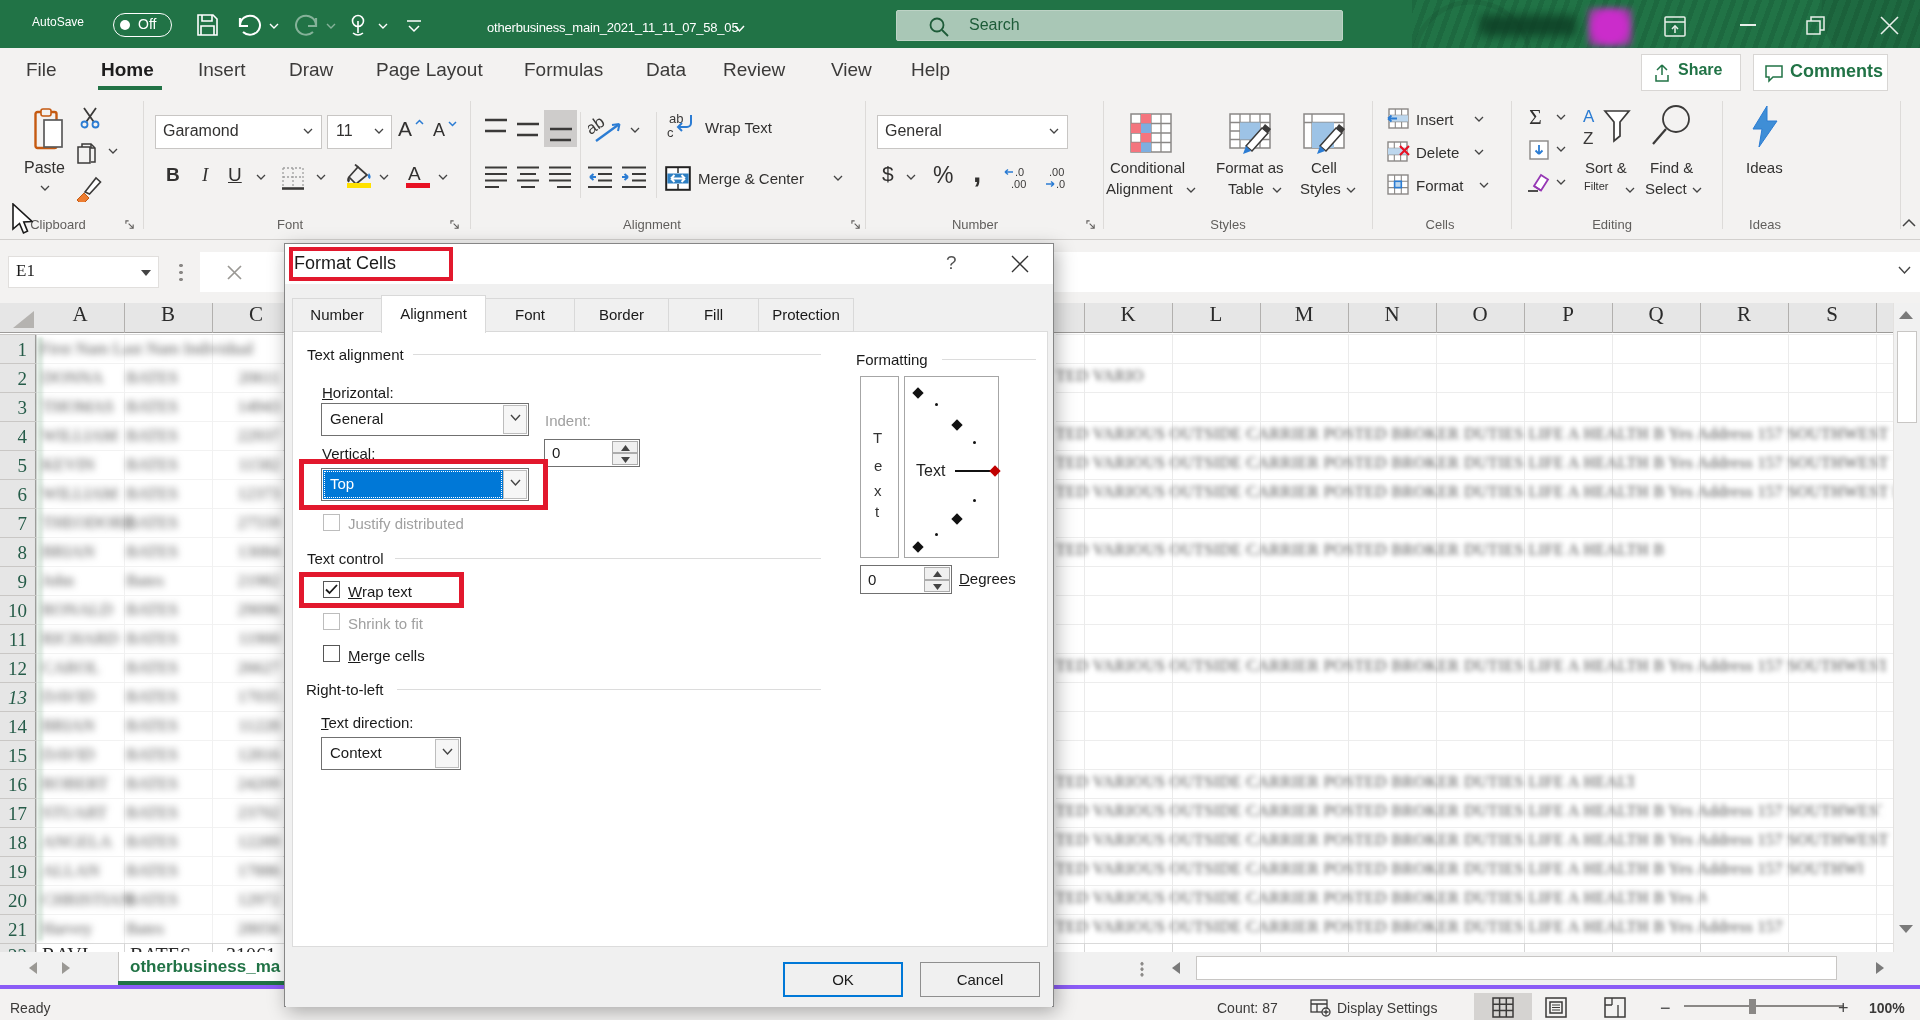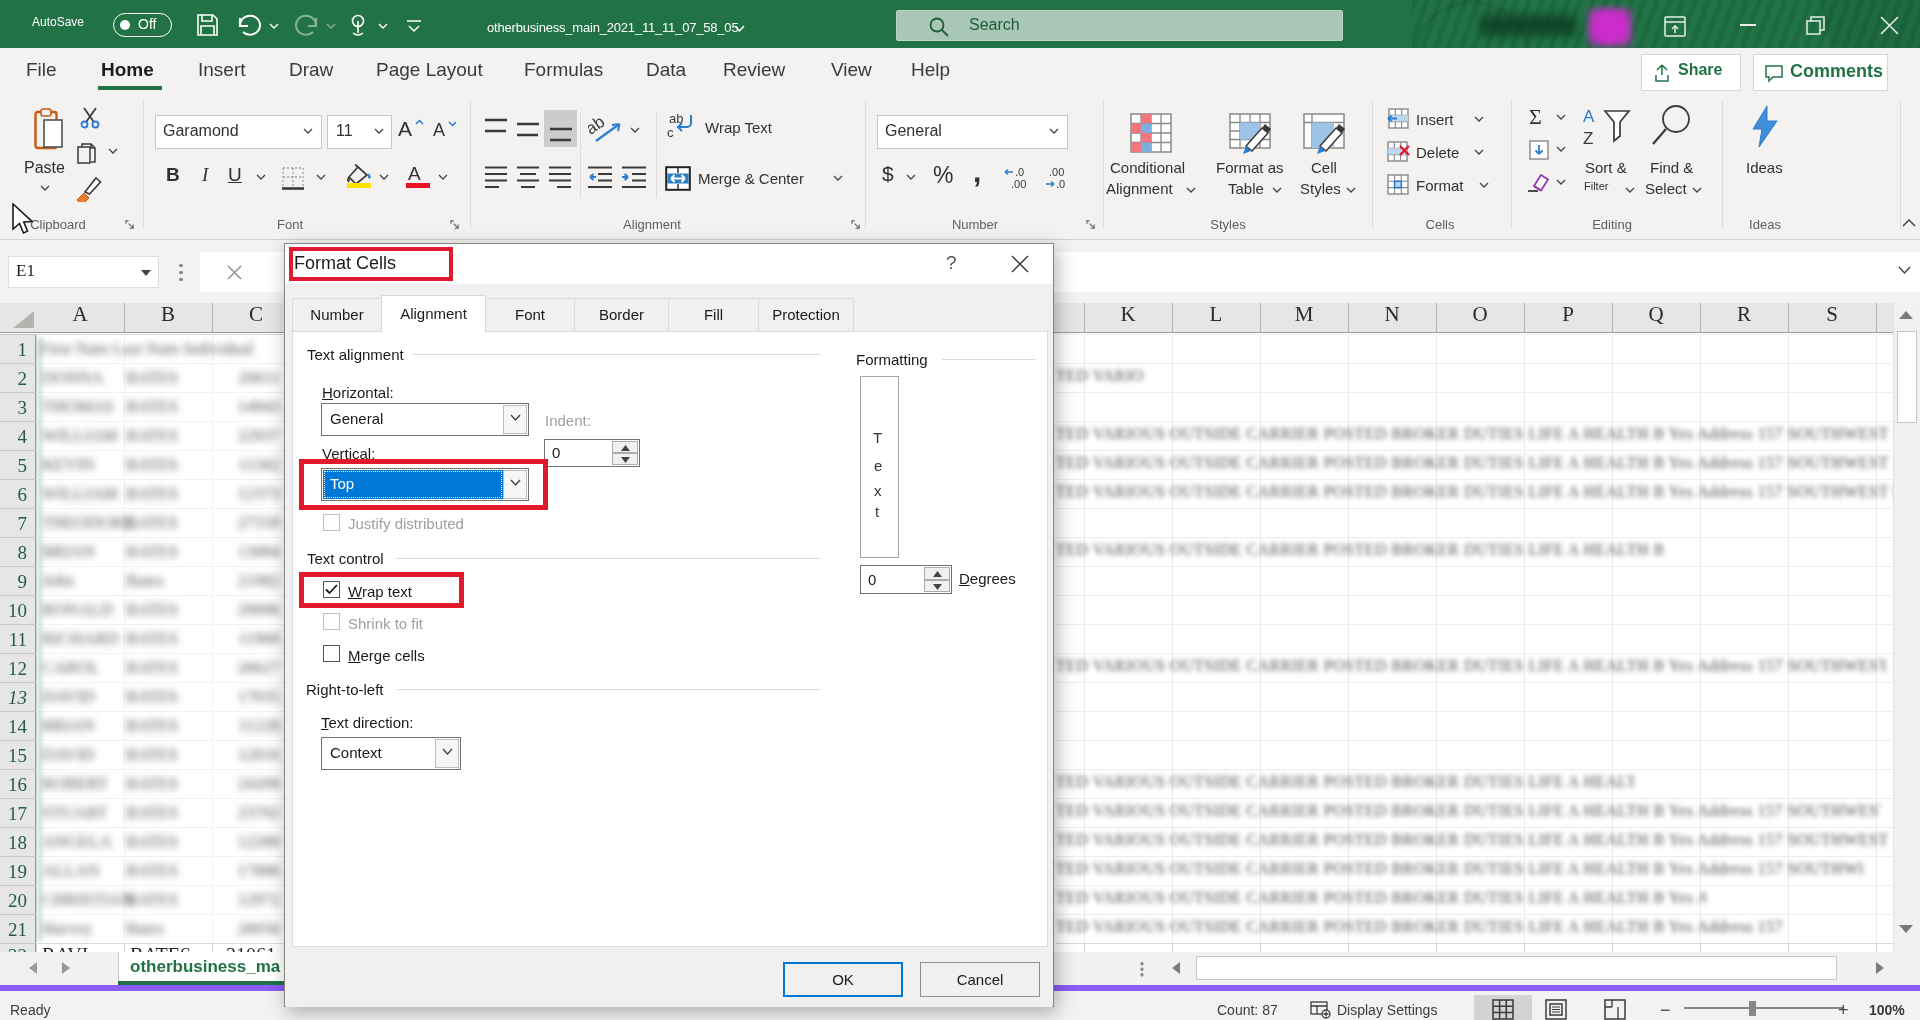--- a/index.html
+++ b/index.html
@@ -29,21 +29,21 @@
   #fbar { left:0; top:241px; width:1920px; height:54px; background:#f3f2f1; }
   
   #sheet { left:0; top:295px; width:1893px; height:657px; background:#fff; }
   .hdrbg { position:absolute; background:#e6e6e6; }
   .colhdr { position:absolute; top:7px; font-family:"Liberation Serif", serif; font-size:21px; color:#2b2b2b; text-align:center; }
   .rowhdr { position:absolute; width:27px; text-align:right; font-family:"Liberation Serif", serif; font-size:19px; color:#265c49; }
   .rline { position:absolute; overflow:hidden; font-family:"Liberation Serif", serif; font-size:16px; color:#4a4a4a; filter:blur(2.8px); white-space:nowrap; letter-spacing:0.5px; }
   .bw { position:absolute; font-family:"Liberation Serif", serif; font-size:17px; color:#555; filter:blur(3.6px); white-space:nowrap; }
   
   #shtabs { left:0; top:952px; width:1920px; height:33px; background:#f1f1f1; }
-  #statusbar { left:0; top:985px; width:1920px; height:35px; background:#f3f2f1; border-top:6px solid #8b5cf6; font-size:14px; color:#3b3a39; }
+  #statusbar { left:0; top:985px; width:1920px; height:35px; background:#f3f2f1; border-top:4px solid #8b5cf6; font-size:14px; color:#3b3a39; }
   
   #dlg { left:284px; top:243px; width:770px; height:764px; background:#f0f0f0; border:1px solid #868686; box-shadow:3px 5px 18px rgba(0,0,0,.30); }
   .dtab { position:absolute; top:54px; height:34px; background:#f0f0f0; border:1px solid #d9d9d9; font-size:15px; color:#1a1a1a; text-align:center; line-height:32px; }
   .dlbl { position:absolute; font-size:15px; color:#1a1a1a; white-space:nowrap; }
   .glbl { position:absolute; font-size:15px; color:#a0a0a0; white-space:nowrap; }
   .gline { position:absolute; height:1px; background:#dcdcdc; }
   .wcombo { position:absolute; background:#fff; border:1px solid #707070; }
   .warr { position:absolute; right:1px; top:1px; bottom:1px; width:24px; background:#f6f6f6; border:1px solid #bdbdbd; }
   .cb { position:absolute; width:17px; height:17px; background:#fff; border:1px solid #565656; }
   .cbg { position:absolute; width:17px; height:17px; background:#fff; border:1px solid #bdbdbd; }
@@ -737,20 +737,33 @@
       </div>
   </div>
   <div class="dlbl" style="left:571px;top:107px;">Formatting</div>
   <div class="gline" style="left:657px;top:115px;width:94px;"></div>
   <div class="abs" style="left:575px;top:132px;width:39px;height:182px;border:1px solid #a6a6a6;">
     <div class="abs" style="left:12px;top:52px;font-size:15px;color:#333;">T</div>
     <div class="abs" style="left:13px;top:80px;font-size:15px;color:#333;">e</div>
     <div class="abs" style="left:13px;top:105px;font-size:15px;color:#333;">x</div>
     <div class="abs" style="left:14px;top:126px;font-size:15px;color:#333;">t</div>
   </div>
+  <div class="abs" style="left:619px;top:132px;width:95px;height:182px;border:1px solid #a6a6a6;">
+    <div class="abs" style="left:11px;top:85px;font-size:16px;color:#222;">Text</div>
+    <div class="abs" style="left:50px;top:93px;width:38px;height:2px;background:#111;"></div>
+    <div class="abs" style="left:86px;top:90px;width:8px;height:8px;background:#c00000;transform:rotate(45deg);"></div>
+    <div class="abs" style="left:9px;top:12px;width:8px;height:8px;background:#111;transform:rotate(45deg);"></div>
+    <div class="abs" style="left:48px;top:44px;width:8px;height:8px;background:#111;transform:rotate(45deg);"></div>
+    <div class="abs" style="left:48px;top:138px;width:8px;height:8px;background:#111;transform:rotate(45deg);"></div>
+    <div class="abs" style="left:9px;top:166px;width:8px;height:8px;background:#111;transform:rotate(45deg);"></div>
+    <div class="abs" style="left:30px;top:26px;width:3px;height:3px;background:#111;border-radius:50%;"></div>
+    <div class="abs" style="left:68px;top:64px;width:3px;height:3px;background:#111;border-radius:50%;"></div>
+    <div class="abs" style="left:68px;top:122px;width:3px;height:3px;background:#111;border-radius:50%;"></div>
+    <div class="abs" style="left:30px;top:156px;width:3px;height:3px;background:#111;border-radius:50%;"></div>
+  </div>
   <div class="spin" style="left:575px;top:321px;width:92px;height:29px;">
     <div class="dlbl" style="left:7px;top:5px;">0</div>
     <div class="spinbtns">
       <div class="sb" style="top:0;">
           <svg style="position:absolute;left:8px;top:3px;" width="9" height="6" viewBox="0 0 9 6">
             <path d="M4.5 0 L9 6 H0 z" fill="#444"></path>
           </svg>
         </div>
       <div class="sb" style="bottom:0;top:auto;">
           <svg style="position:absolute;left:8px;top:3px;" width="9" height="6" viewBox="0 0 9 6">

